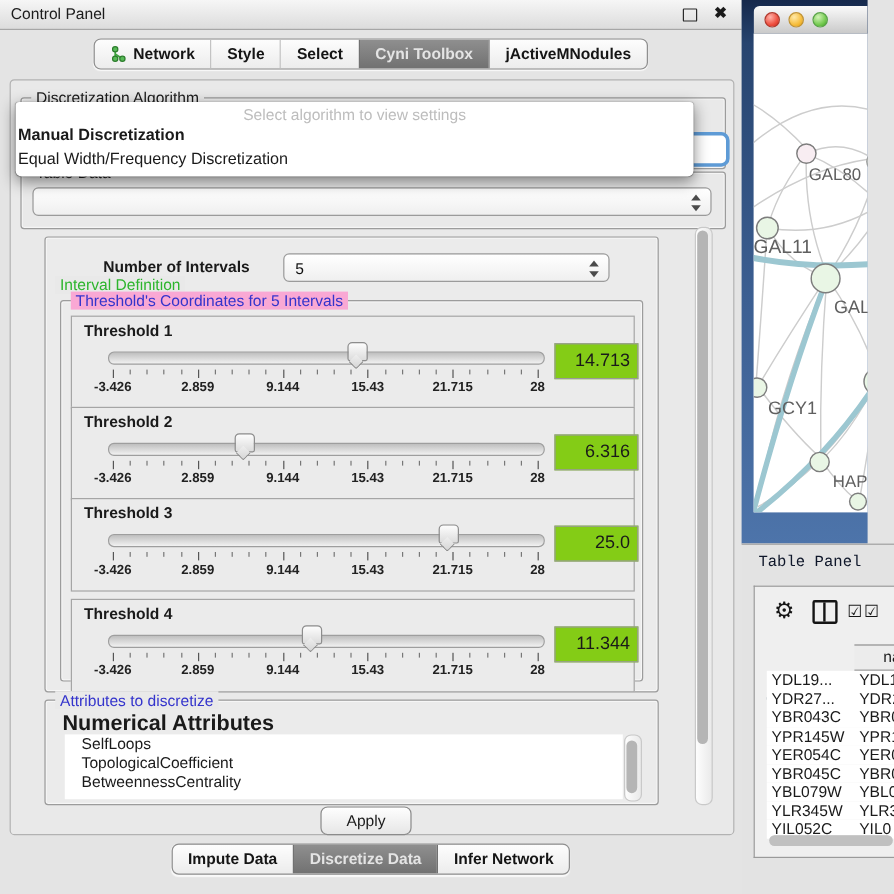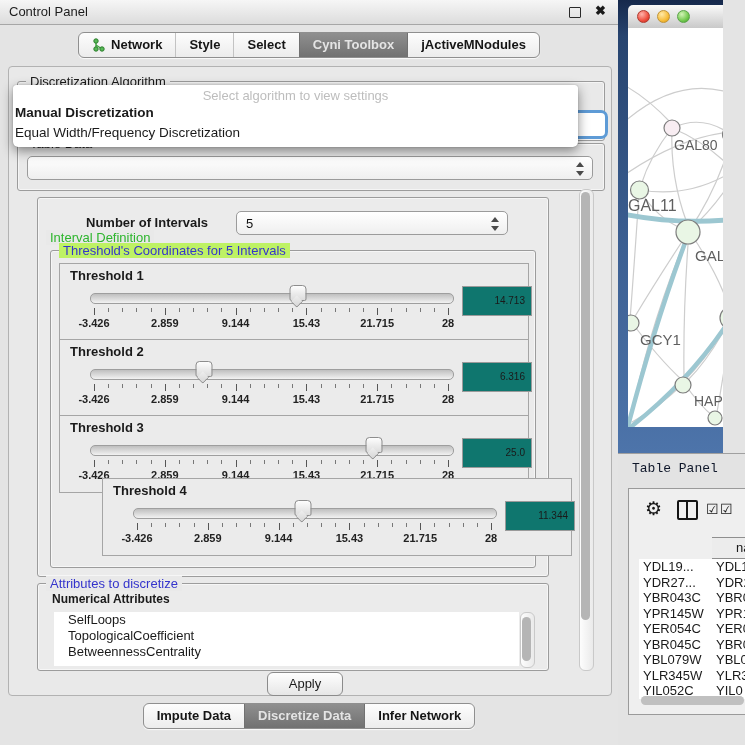--- a/index.html
+++ b/index.html
@@ -48,22 +48,22 @@
   .sliderin{position:absolute;left:34px;top:0;width:354px;height:76px;}
   .thumb{position:absolute;top:21px;width:15px;height:14px;transform:translateX(-50%);
          background:linear-gradient(#fdfdfd,#dcdcdc);border:1px solid #8d8d8d;
          border-radius:4px 4px 2px 2px;z-index:2;}
   .thumb:after{content:"";position:absolute;left:2.1px;top:11px;width:7.5px;height:7.5px;
          background:linear-gradient(135deg,#efefef,#d6d6d6);border:1px solid #8d8d8d;border-top:none;border-left:none;
          transform:rotate(45deg);border-radius:0 0 2px 0;}
   .tick{position:absolute;top:44px;width:1px;height:4px;background:#777;}
   .tick.major{height:7px;background:#555;}
   .ticklab{position:absolute;top:53px;transform:translateX(-50%);font-size:11px;font-weight:bold;color:#222;white-space:nowrap;}
-  .vbox{position:absolute;left:402px;top:22px;width:62px;height:28px;background:#0f766e;border:1px solid #9a9a9a;
-        font-size:10px;line-height:28px;text-align:right;padding-right:6px;}
+  .vbox{position:absolute;left:402px;top:22px;width:62px;height:28px;background:#84cc16;border:1px solid #9a9a9a;
+        font-size:15px;line-height:28px;text-align:right;padding-right:6px;}
   
   #attr-list{position:absolute;left:16px;top:28px;width:465px;height:54px;background:#fff;overflow:hidden;}
   .attr-item{font-size:13px;line-height:16px;padding-left:14px;white-space:nowrap;}
   .sb-v{position:absolute;background:linear-gradient(90deg,#fdfdfd,#eaeaea);border:1px solid #c9c9c9;border-radius:6px;}
   .sb-thumb{position:absolute;left:1px;width:9px;background:#b5b5b5;border-radius:5px;}
   #apply-btn{left:258px;top:605px;width:74px;height:22px;border:1px solid #8b8b8b;border-radius:6px;
              background:linear-gradient(#fefefe,#e6e6e6);font-size:13px;text-align:center;line-height:21px;}
   
   #net-window{left:618px;top:0;width:105px;height:453px;
               background:linear-gradient(180deg,#16294c 0%,#27446f 8%,#3c5f92 55%,#4d74aa 100%);}
@@ -153,21 +153,21 @@
     </div>
 
     <div class="gbox" style="left:28px;top:130px;width:510px;height:378px;background:#ebebeb;">
       <span class="gtitle green" style="background:#e9e9e9;margin-top:40px;">Interval Definition</span>
       <span style="position:absolute;left:48px;top:17px;font-size:13px;font-weight:bold;">Number of Intervals</span>
       <div class="combo" style="left:198px;top:13px;width:272px;">
         <span>5</span>
         <span class="spin"></span>
       </div>
       <div class="gbox" style="left:12px;top:52px;width:484px;height:316px;background:#ebebeb;">
-        <span class="gtitle blue" style="background:#bef264;">Threshold's Coordinates for 5 Intervals</span>
+        <span class="gtitle blue" style="background:#f9a8d4;">Threshold's Coordinates for 5 Intervals</span>
         <div id="threshold-rows">
             <div class="trow" style="top: 12px;">
               <div class="tlabel">Threshold 1</div>
               <div class="track"></div>
               <div class="sliderin">
                 <div class="tick major" style="left: 0%;"></div>
                 <div class="tick" style="left: 4%;"></div>
                 <div class="tick" style="left: 8%;"></div>
                 <div class="tick" style="left: 12%;"></div>
                 <div class="tick" style="left: 16%;"></div>
@@ -275,21 +275,21 @@
                 <div class="ticklab" style="left: 0%;">-3.426</div>
                 <div class="ticklab" style="left: 20%;">2.859</div>
                 <div class="ticklab" style="left: 40%;">9.144</div>
                 <div class="ticklab" style="left: 60%;">15.43</div>
                 <div class="ticklab" style="left: 80%;">21.715</div>
                 <div class="ticklab" style="left: 100%;">28</div>
                 <div class="thumb" style="left: 78.9983%;"></div>
               </div>
               <div class="vbox">25.0</div>
             </div>
-            <div class="trow" style="top: 227px; margin-left: 43px;">
+            <div class="trow" style="top: 248px;">
               <div class="tlabel">Threshold 4</div>
               <div class="track"></div>
               <div class="sliderin">
                 <div class="tick major" style="left: 0%;"></div>
                 <div class="tick" style="left: 4%;"></div>
                 <div class="tick" style="left: 8%;"></div>
                 <div class="tick" style="left: 12%;"></div>
                 <div class="tick" style="left: 16%;"></div>
                 <div class="tick major" style="left: 20%;"></div>
                 <div class="tick" style="left: 24%;"></div>
@@ -325,21 +325,21 @@
           </div>
       </div>
     </div>
 
     <div class="sb-v" style="left:570px;top:122px;width:13px;height:480px;">
       <div class="sb-thumb" style="top:2px;height:428px;"></div>
     </div>
 
     <div class="gbox" style="left:28px;top:516px;width:510px;height:86px;background:#ebebeb;">
       <span class="gtitle blue" style="background:#e9e9e9;">Attributes to discretize</span>
-      <span style="position:absolute;left:14px;top:8px;font-size:12px;font-weight:bold;">Numerical Attributes</span>
+      <span style="position:absolute;left:14px;top:8px;font-size:18px;font-weight:bold;">Numerical Attributes</span>
       <div id="attr-list">
           <div class="attr-item">SelfLoops</div>
           <div class="attr-item">TopologicalCoefficient</div>
           <div class="attr-item">BetweennessCentrality</div>
         </div>
       <div class="sb-v" style="left:482px;top:28px;width:13px;height:54px;">
         <div class="sb-thumb" style="top:4px;height:44px;"></div>
       </div>
     </div>
 

